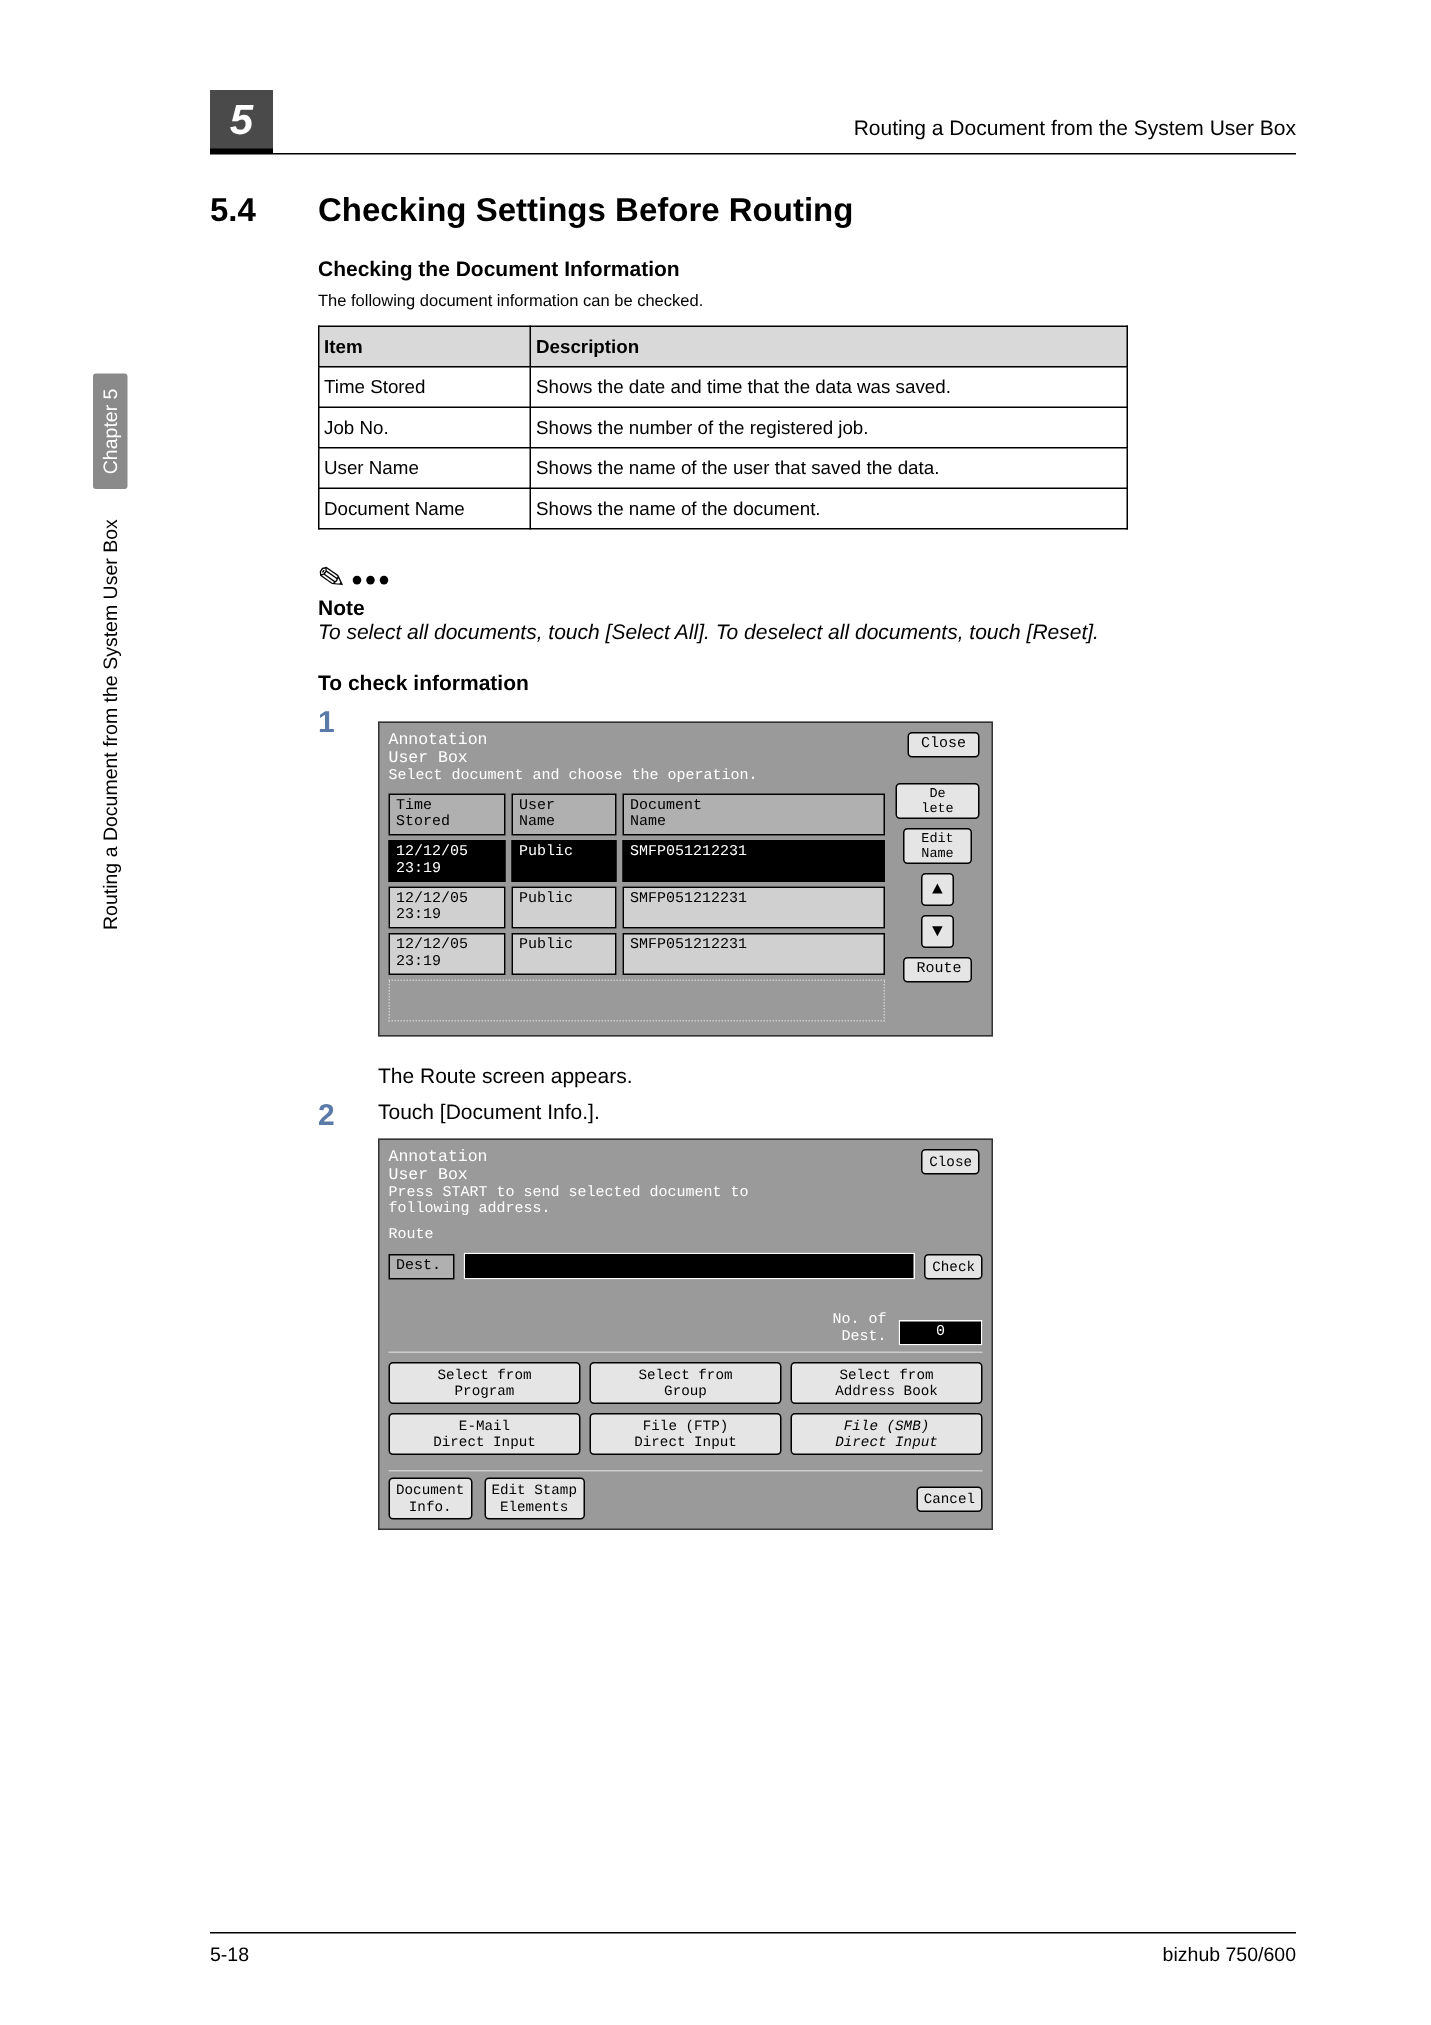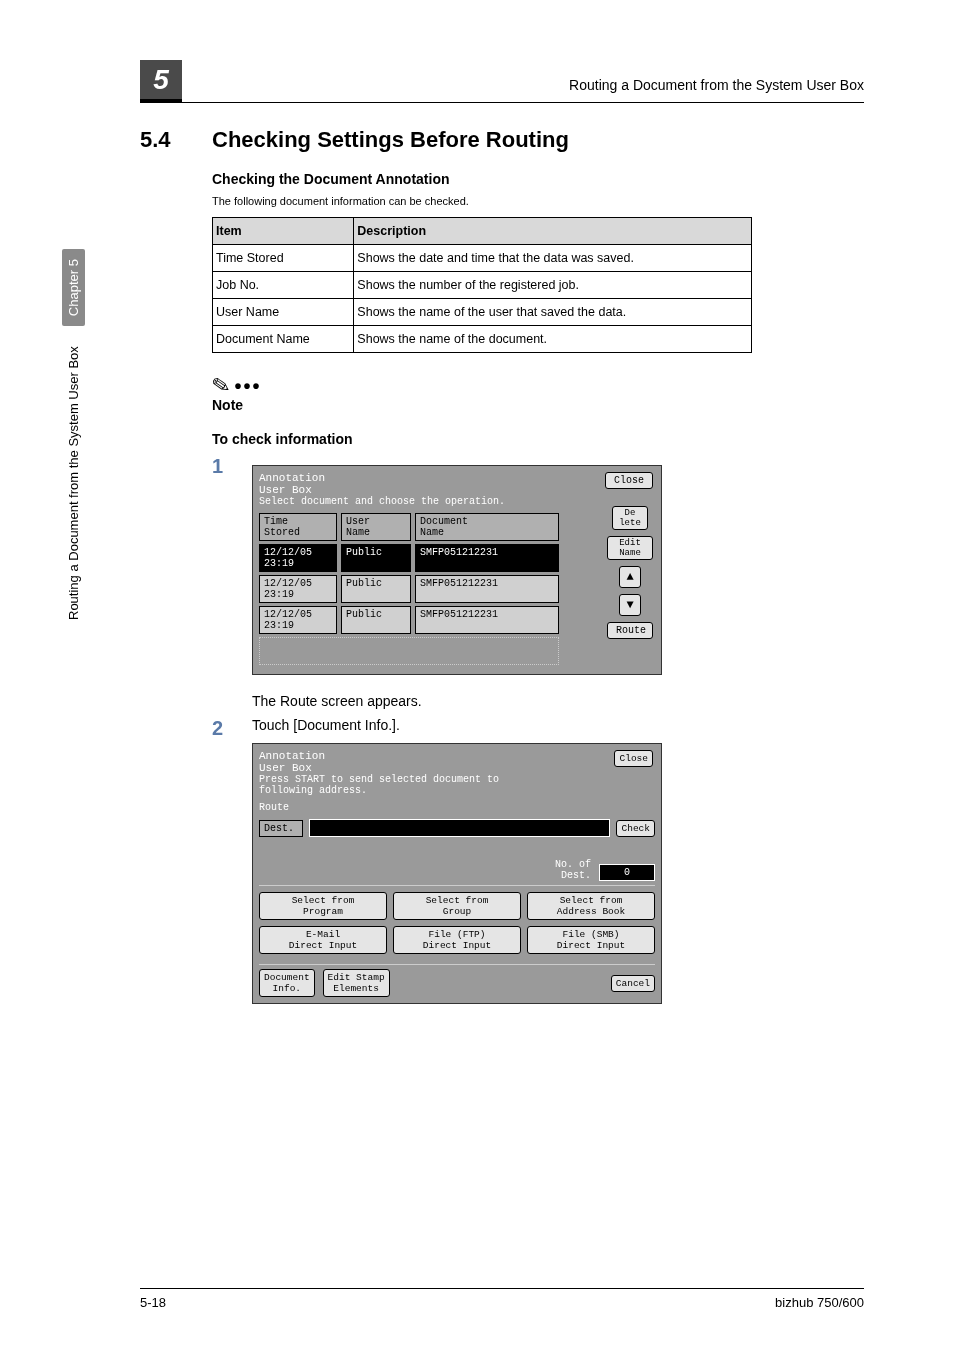--- a/index.html
+++ b/index.html
@@ -225,21 +225,21 @@
     <div class="chap-badge">5</div>
     <div class="header-title">Routing a Document from the System User Box</div>
   </div>
 
   <div class="section-row">
     <div class="sec-num">5.4</div>
     <div class="sec-title">Checking Settings Before Routing</div>
   </div>
 
   <div class="content">
-    <div class="subhead">Checking the Document Annotation</div>
+    <div class="subhead">Checking the Document Information</div>
     <div class="para">The following document information can be checked.</div>
 
     <table class="info">
       <thead>
         <tr>
           <th>Item</th>
           <th>Description</th>
         </tr>
       </thead>
       <tbody>
@@ -258,36 +258,37 @@
         <tr>
           <td>Document Name</td>
           <td>Shows the name of the document.</td>
         </tr>
       </tbody>
     </table>
 
     <div>
       <span class="note-icon">✎</span><span class="note-dots">•••</span>
       <div class="note-word">Note</div>
+      <div class="note-text">To select all documents, touch [Select All]. To deselect all documents, touch [Reset].</div>
     </div>
 
     <div class="subhead">To check information</div>
 
     <ol class="steps">
       <li>
         <div class="step-num">1</div>
         <div class="step-body">
 
           <div class="screen">
             <span class="btn close-btn">Close</span>
             <div class="s-title" style="white-space:pre;">Annotation
 User Box</div>
             <div class="s-sub">Select document and choose the operation.</div>
 
-            <div style="width:300px;">
+            <div style="width:331px;">
               <div class="listrow">
                 <div class="cell hdr" style="width:78px;white-space:pre;">Time
 Stored</div>
                 <div class="cell hdr" style="width:70px;white-space:pre;">User
 Name</div>
                 <div class="cell hdr" style="flex:1;white-space:pre;">Document
 Name</div>
               </div>
               <div class="listrow">
                 <div class="cell" style="width:78px;white-space:pre;background:#000;color:#fff;">12/12/05
@@ -304,21 +305,21 @@
               <div class="listrow">
                 <div class="cell" style="width:78px;white-space:pre;">12/12/05
 23:19</div>
                 <div class="cell" style="width:70px;">Public</div>
                 <div class="cell" style="flex:1;">SMFP051212231</div>
               </div>
               <div class="dottedline"></div>
             </div>
 
             <div class="right-col">
-              <span class="btn small" style="white-space:pre;width:36px;">De
+              <span class="btn small" style="white-space:pre;width:56px;">De
 lete</span>
               <span class="btn small" style="white-space:pre;width:46px;">Edit
 Name</span>
               <div class="arrow-btn">▲</div>
               <div class="arrow-btn">▼</div>
               <span class="btn" style="width:46px;">Route</span>
             </div>
           </div>
 
           <div class="step-sub">The Route screen appears.</div>
@@ -355,21 +356,21 @@
               <span class="btn" style="white-space:pre;">Select from
 Program</span>
               <span class="btn" style="white-space:pre;">Select from
 Group</span>
               <span class="btn" style="white-space:pre;">Select from
 Address Book</span>
               <span class="btn" style="white-space:pre;">E-Mail
 Direct Input</span>
               <span class="btn" style="white-space:pre;">File (FTP)
 Direct Input</span>
-              <span class="btn" style="white-space:pre;">File (SMB)
+              <span class="btn" style="white-space:pre;font-style:italic;">File (SMB)
 Direct Input</span>
             </div>
 
             <div class="sep" style="margin-top:10px;"></div>
             <div style="display:flex;gap:8px;align-items:center;">
               <span class="btn" style="white-space:pre;">Document
 Info.</span>
               <span class="btn" style="white-space:pre;">Edit Stamp
 Elements</span>
               <span style="flex:1"></span>

